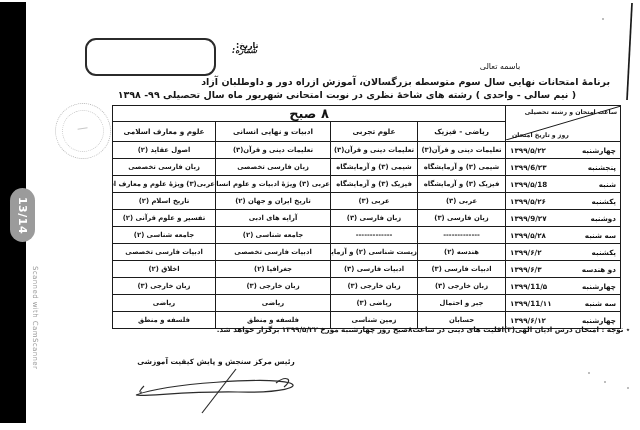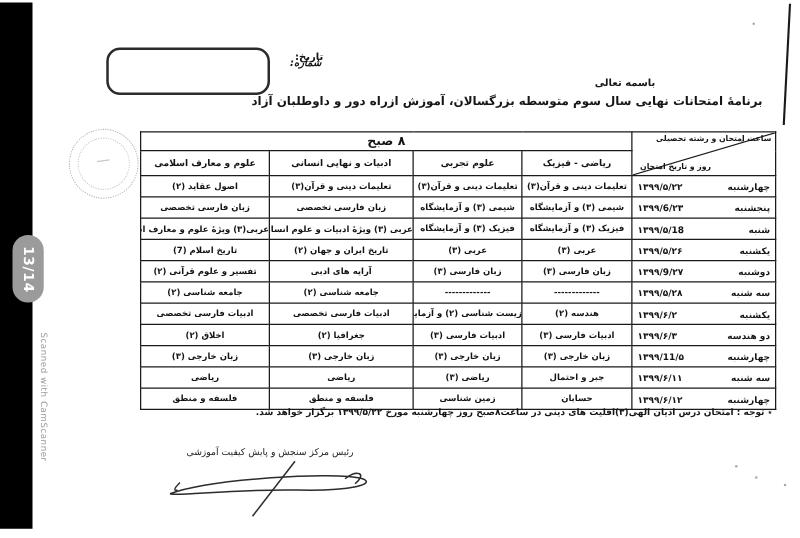--- a/index.html
+++ b/index.html
@@ -19,56 +19,56 @@
   .artifacts{position:absolute;left:0;top:0;width:640px;height:430px;pointer-events:none;}
   .speck{position:absolute;width:2px;height:2px;border-radius:50%;background:#a8a8a8;}
 
   
   .form-box{position:absolute;left:85px;top:38px;width:127px;height:34px;
             border:2px solid #2b2b2b;border-radius:11px;}
   .form-label{position:absolute;font-size:8px;font-weight:bold;direction:rtl;white-space:nowrap;}
   .lbl-date{left:236px;top:41px;}
   .lbl-number{left:232px;top:46px;font-style:italic;}
   .basmala{position:absolute;left:455px;top:62px;width:90px;text-align:center;
-           font-size:8px;font-weight:bold;direction:rtl;}
+           font-size:8px;font-weight:normal;direction:rtl;}
   .title1{position:absolute;left:148px;top:76px;width:462px;
           font-size:9.5px;font-weight:bold;direction:rtl;white-space:nowrap;}
   .title2{position:absolute;left:118px;top:89px;width:458px;text-align:center;
           font-size:9.5px;font-weight:bold;direction:rtl;white-space:nowrap;}
 
   
   .stamp{position:absolute;left:55px;top:103px;width:54px;height:54px;border-radius:50%;
          border:1.4px dotted #adadad;opacity:.85;transform:rotate(-18deg);}
   .stamp::before{content:"";position:absolute;left:6px;top:6px;right:6px;bottom:6px;
          border-radius:50%;border:1px dotted #c4c4c4;}
   .stamp::after{content:"";position:absolute;left:22px;top:24px;width:10px;height:4px;
          border-top:1px solid #bdbdbd;transform:rotate(10deg);}
 
   
   .exam-table{position:absolute;left:112px;top:105px;border-collapse:collapse;
               table-layout:fixed;width:508px;direction:rtl;}
   .exam-table th,.exam-table td{border:1px solid #1b1b1b;font-weight:bold;text-align:center;
               padding:0;overflow:hidden;white-space:nowrap;color:#141414;}
   .col-daydate{width:115px;} .col-math{width:88px;} .col-sci{width:87px;}
   .col-lit{width:115px;} .col-isl{width:103px;}
-  .morning-th{height:14px;font-size:10px;}
+  .morning-th{height:14px;font-size:13px;}
   .subject-th{height:19px;font-size:7.3px;}
   .exam-table td{height:16px;font-size:6.8px;}
   .corner-th{position:relative;height:34px;}
   .corner-th svg{position:absolute;left:0;top:0;}
   .corner-top{position:absolute;top:2px;right:3px;font-size:6.2px;}
   .corner-bottom{position:absolute;bottom:3px;left:6px;font-size:6.2px;}
   .dd{display:flex;justify-content:space-between;align-items:center;padding:0 4px;font-size:7.2px;}
 
   
-  .footnote{position:absolute;right:22px;top:325px;width:530px;direction:rtl;text-align:right;
+  .footnote{position:absolute;right:10px;top:325px;width:530px;direction:rtl;text-align:right;
             font-size:7.2px;font-weight:bold;color:#151515;}
   .signature{position:absolute;left:128px;top:352px;width:176px;text-align:center;direction:rtl;}
   .sig-name{font-size:8px;font-weight:bold;}
-  .sig-title{font-size:7.4px;font-weight:normal;margin-top:5px;}
+  .sig-title{font-size:7.4px;font-weight:bold;margin-top:5px;}
   .sig-scribble{position:absolute;left:126px;top:366px;}
 </style>
 </head>
 <body>
 
 <div class="page">
 
   <div class="film-strip"></div>
   <div class="page-badge">
     <span>13/14</span>
@@ -86,20 +86,21 @@
     <div class="speck" style="left:588px;top:372px;"></div>
     <div class="speck" style="left:604px;top:381px;"></div>
     <div class="speck" style="left:627px;top:387px;"></div>
   </div>
 
   <div class="form-box"></div>
   <div class="form-label lbl-date">تاریخ:</div>
   <div class="form-label lbl-number">شماره:</div>
   <div class="basmala">باسمه تعالی</div>
   <div class="title1">برنامهٔ امتحانات نهایی سال سوم متوسطه  بزرگسالان، آموزش ازراه دور و داوطلبان آزاد</div>
+  <div class="title2">( نیم سالی - واحدی )  رشته های شاخهٔ نظری در نوبت امتحانی شهریور ماه سال تحصیلی ۹۹- ۱۳۹۸</div>
 
   <div class="stamp"></div>
 
   <table class="exam-table">
     <colgroup>
       <col class="col-daydate">
         <col class="col-math">
         <col class="col-sci">
         <col class="col-lit">
         <col class="col-isl">
@@ -165,21 +166,21 @@
     <tr>
       <td>
         <div class="dd">
           <span>یکشنبه</span>
           <span>۱۳۹۹/۵/۲۶</span>
         </div>
       </td>
       <td>عربی (۳)</td>
       <td>عربی (۳)</td>
       <td>تاریخ ایران و جهان (۲)</td>
-      <td>تاریخ اسلام (7)</td>
+      <td>تاریخ اسلام (۲)</td>
     </tr>
 
     <tr>
       <td>
         <div class="dd">
           <span>دوشنبه</span>
           <span>۱۳۹۹/9/۲۷</span>
         </div>
       </td>
       <td>زبان فارسی (۳)</td>
@@ -237,21 +238,21 @@
       <td>زبان خارجی (۳)</td>
       <td>زبان خارجی (۳)</td>
       <td>زبان خارجی (۳)</td>
       <td>زبان خارجی (۳)</td>
     </tr>
 
     <tr>
       <td>
         <div class="dd">
           <span>سه شنبه</span>
-          <span>۱۳۹۹/۶/۱۱</span>
+          <span>۱۳۹۹/11/۱۱</span>
         </div>
       </td>
       <td>جبر و احتمال</td>
       <td>ریاضی (۳)</td>
       <td>ریاضی</td>
       <td>ریاضی</td>
     </tr>
 
     <tr>
       <td>

